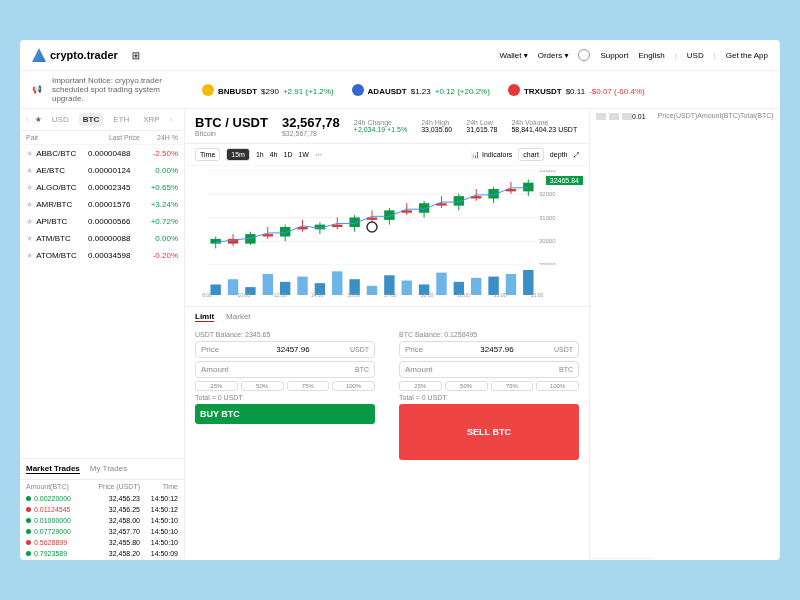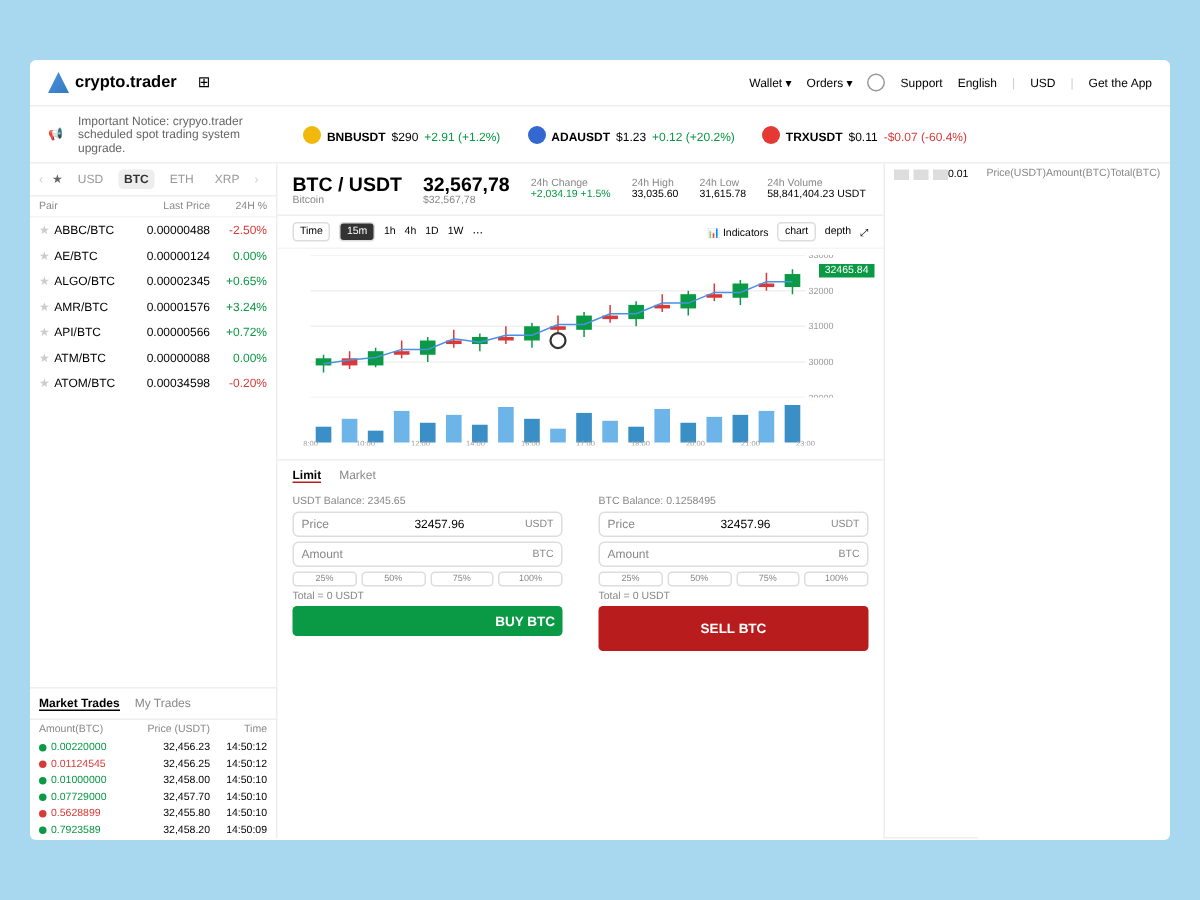--- a/index.html
+++ b/index.html
@@ -22,21 +22,21 @@
 .main{display:flex;height:calc(100% - 70px)}
 .sidebar{width:165px;border-right:1px solid #eee;display:flex;flex-direction:column}
 .pair-tabs{display:flex;padding:4px 6px;gap:6px;font-size:8px;border-bottom:1px solid #eee;align-items:center}
 .pair-tab{padding:2px 4px;cursor:pointer;color:#999}
 .pair-tab.active{background:#eee;border-radius:3px;color:#333;font-weight:bold}
 .pair-header{display:flex;padding:3px 6px;font-size:7px;color:#888;border-bottom:1px solid #f5f5f5}
 .pair-list{flex:1;overflow:hidden}
 .pair-row{display:flex;padding:4px 6px;font-size:8px;align-items:center}
 .star{color:#ccc;margin-right:3px}
 .pair-name{flex:1}
-.pair-price{flex:1;text-align:right}
+.pair-price{flex:1;text-align:left}
 .pair-change{width:38px;text-align:right}
 .trades-tabs{display:flex;padding:5px 6px;gap:10px;font-size:8px;border-top:1px solid #eee;border-bottom:1px solid #eee}
 .trades-tab{cursor:pointer;color:#888}
 .trades-tab.active{color:#000;font-weight:bold;border-bottom:1px solid #000}
 .trades-header{display:flex;padding:3px 6px;font-size:7px;color:#888}
 .trades-list{overflow:hidden}
 .trade-row{display:flex;padding:2px 6px;font-size:7px;align-items:center}
 .trade-dot{width:5px;height:5px;border-radius:50%;margin-right:3px}
 .center{flex:1;display:flex;flex-direction:column;border-right:1px solid #eee}
 .pair-info{display:flex;padding:6px 10px;gap:14px;align-items:center;border-bottom:1px solid #eee}
@@ -58,22 +58,22 @@
 .order-form{display:flex;padding:4px 10px;gap:24px}
 .form-col{flex:1}
 .balance{font-size:7px;color:#888;margin-bottom:3px}
 .input-row{display:flex;border:1px solid #ddd;border-radius:4px;padding:3px 5px;margin-bottom:3px;align-items:center;font-size:8px}
 .input-label{color:#888;width:35px}
 .input-val{flex:1;text-align:center;border:none;outline:none;font-size:8px}
 .input-unit{color:#888;font-size:7px}
 .pct-row{display:flex;gap:3px;margin-bottom:3px}
 .pct{flex:1;border:1px solid #ddd;border-radius:3px;padding:1px;text-align:center;font-size:6px;color:#888;cursor:pointer}
 .total{font-size:7px;color:#888;margin-bottom:3px}
-.buy-btn{background:#0a9944;color:#fff;padding:5px;text-align:right;font-size:9px;font-weight:bold;cursor:pointer;border-radius:3px}
-.sell-btn{background:#b91c1c;color:#fff;padding:10px;text-align:center;font-size:9px;font-weight:bold;cursor:pointer;border-radius:3px}
+.buy-btn{background:#0a9944;color:#fff;padding:5px;text-align:left;font-size:9px;font-weight:bold;cursor:pointer;border-radius:3px}
+.sell-btn{background:#ef4444;color:#fff;padding:23px;text-align:center;font-size:9px;font-weight:bold;cursor:pointer;border-radius:3px}
 .orderbook{width:190px;display:flex;flex-direction:row}
 .ob-header{display:flex;padding:4px 6px;justify-content:space-between;font-size:7px;border-bottom:1px solid #eee}
 .flags{display:flex;gap:3px}
 .flag{width:10px;height:7px;background:#ddd}
 .ob-cols{display:flex;padding:3px 6px;font-size:7px;color:#888}
 .ob-col{flex:1;text-align:right}
 .ob-col:first-child{text-align:left}
 .ob-row{display:flex;padding:1px 6px;font-size:7px}
 .ob-cell{flex:1;text-align:right}
 .ob-cell:first-child{text-align:left}

